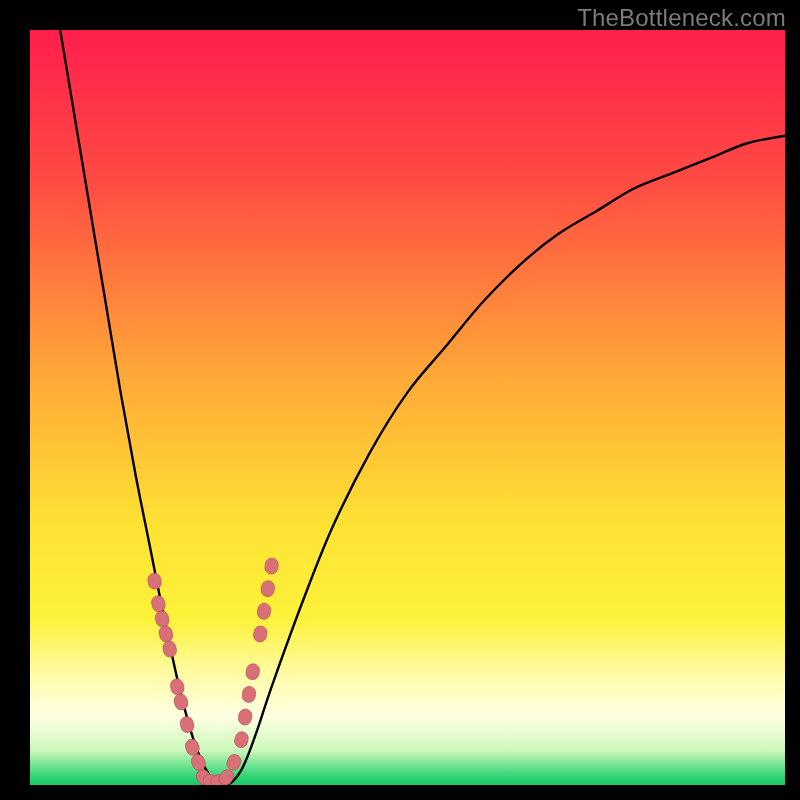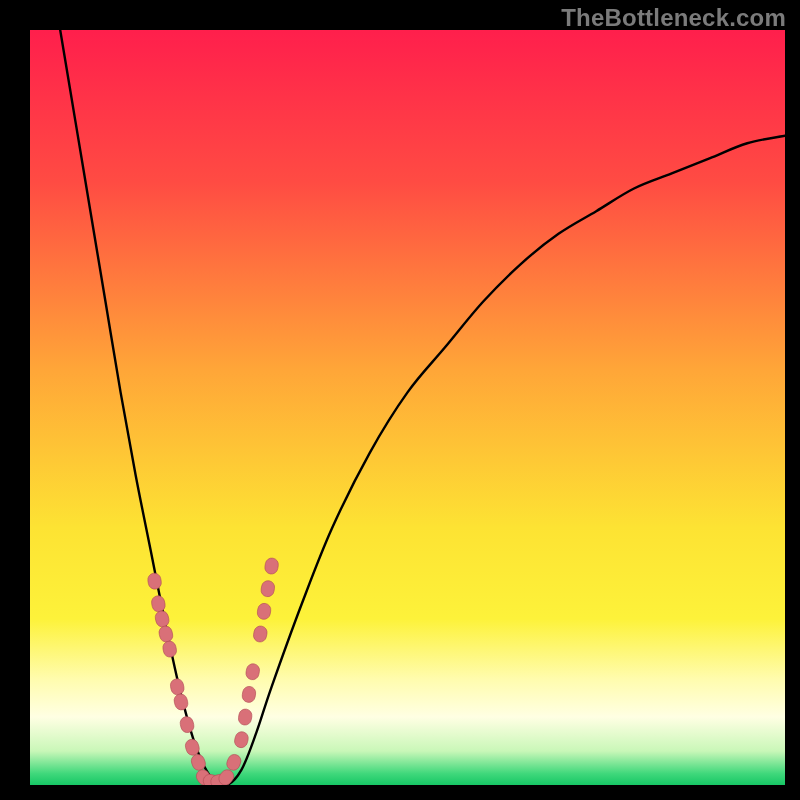--- a/index.html
+++ b/index.html
@@ -36,21 +36,21 @@
     inset: 0;
     width: 100%;
     height: 100%;
   }
   .watermark {
     position: absolute;
     top: 4px;
     right: 14px;
     color: #7b7b7b;
     font-size: 24px;
-    font-weight: 700;
+    font-weight: 400;
     letter-spacing: 0.2px;
   }
 </style>
 </head>
 <body>
 
 <div class="frame">
   <div class="plot-area">
     <svg class="gradient-bg" viewBox="0 0 755 755" preserveAspectRatio="none">
       <defs>

